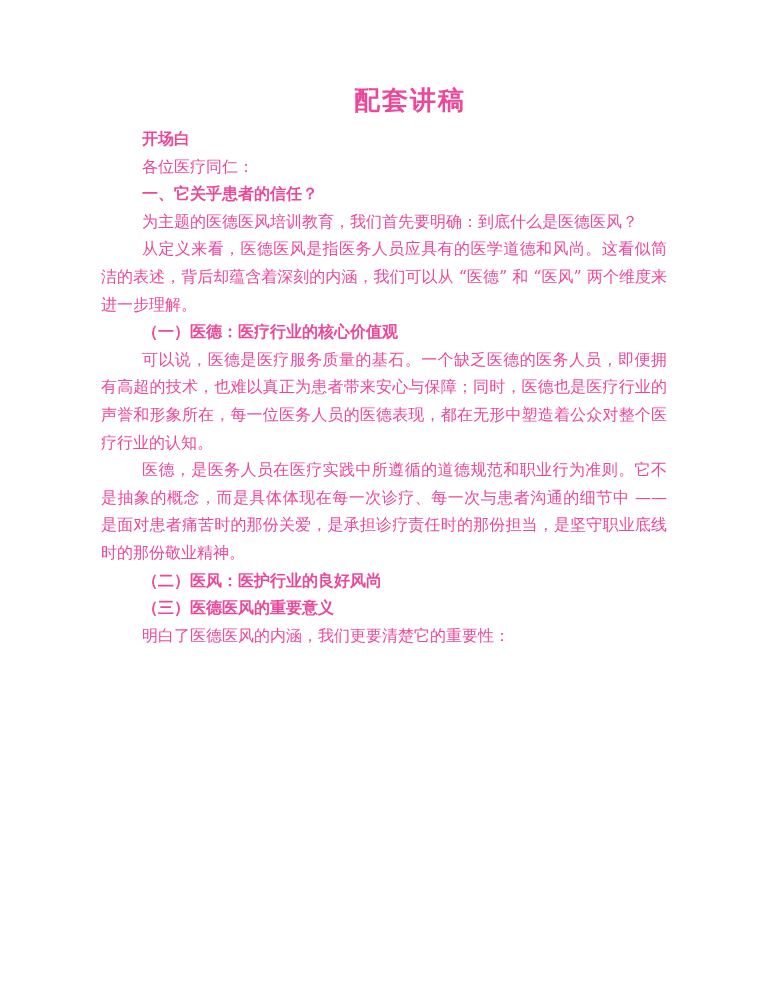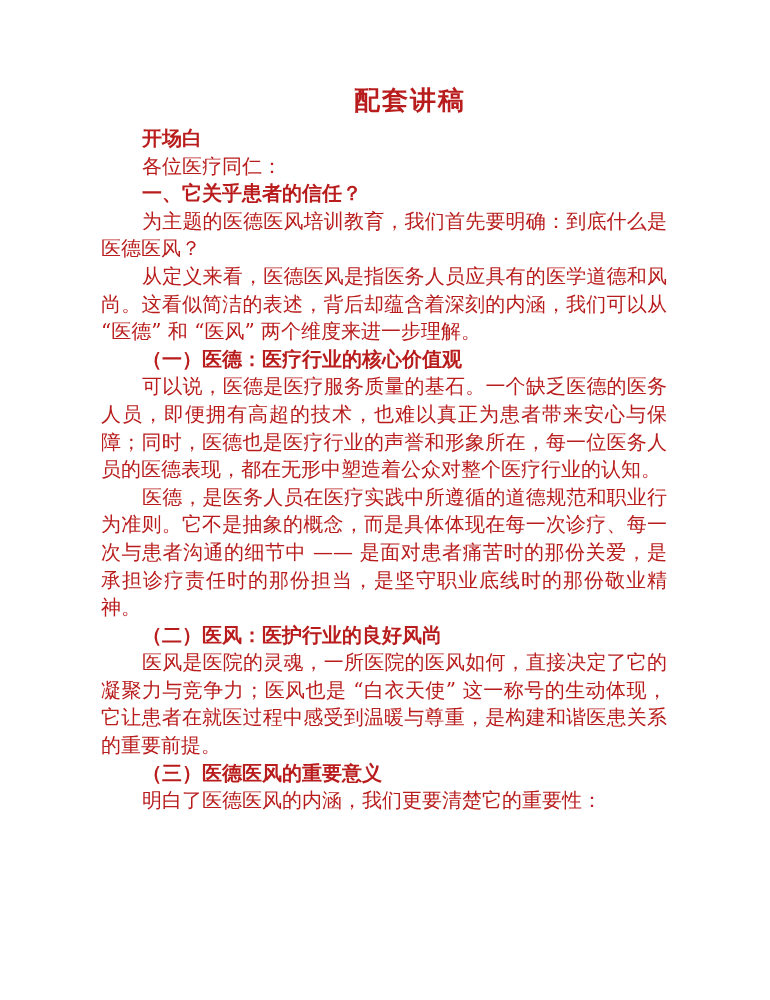--- a/index.html
+++ b/index.html
@@ -5,21 +5,21 @@
   html, body {
     margin: 0;
     padding: 0;
     background: #ffffff;
   }
   .page {
     position: relative;
     width: 770px;
     height: 1000px;
     background: #ffffff;
-    color: #b91c1c;
+    color: #ec4899;
     font-family: "DejaVu Serif", "Liberation Serif", serif;
     overflow: hidden;
   }
   .doc-title {
     position: absolute;
     left: 101px;
     top: 83px;
     width: 566px;
     margin: 0;
     font-size: 26px;
@@ -32,21 +32,21 @@
     white-space: nowrap;
   }
   .doc-body {
     position: absolute;
     left: 101px;
     top: 125px;
     width: 566px;
   }
   .doc-body p {
     margin: 0;
-    font-size: 20px;
+    font-size: 16px;
     line-height: 27.6px;
     text-align: justify;
     text-justify: inter-character;
     text-indent: 41px;
     word-break: break-all;
   }
   .doc-body p.h {
     font-weight: 700;
   }
 </style>
@@ -60,18 +60,17 @@
   <div class="doc-body">
     <p class="h">开场白</p>
     <p>各位医疗同仁：</p>
     <p class="h">一、它关乎患者的信任？</p>
     <p>为主题的医德医风培训教育，我们首先要明确：到底什么是医德医风？</p>
     <p>从定义来看，医德医风是指医务人员应具有的医学道德和风尚。这看似简洁的表述，背后却蕴含着深刻的内涵，我们可以从 “医德” 和 “医风” 两个维度来进一步理解。</p>
     <p class="h">（一）医德：医疗行业的核心价值观</p>
     <p>可以说，医德是医疗服务质量的基石。一个缺乏医德的医务人员，即便拥有高超的技术，也难以真正为患者带来安心与保障；同时，医德也是医疗行业的声誉和形象所在，每一位医务人员的医德表现，都在无形中塑造着公众对整个医疗行业的认知。</p>
     <p>医德，是医务人员在医疗实践中所遵循的道德规范和职业行为准则。它不是抽象的概念，而是具体体现在每一次诊疗、每一次与患者沟通的细节中 —— 是面对患者痛苦时的那份关爱，是承担诊疗责任时的那份担当，是坚守职业底线时的那份敬业精神。</p>
     <p class="h">（二）医风：医护行业的良好风尚</p>
-    <p>医风是医院的灵魂，一所医院的医风如何，直接决定了它的凝聚力与竞争力；医风也是 “白衣天使” 这一称号的生动体现，它让患者在就医过程中感受到温暖与尊重，是构建和谐医患关系的重要前提。</p>
     <p class="h">（三）医德医风的重要意义</p>
     <p>明白了医德医风的内涵，我们更要清楚它的重要性：</p>
   </div>
 
 </div>
 
 </body></html>

